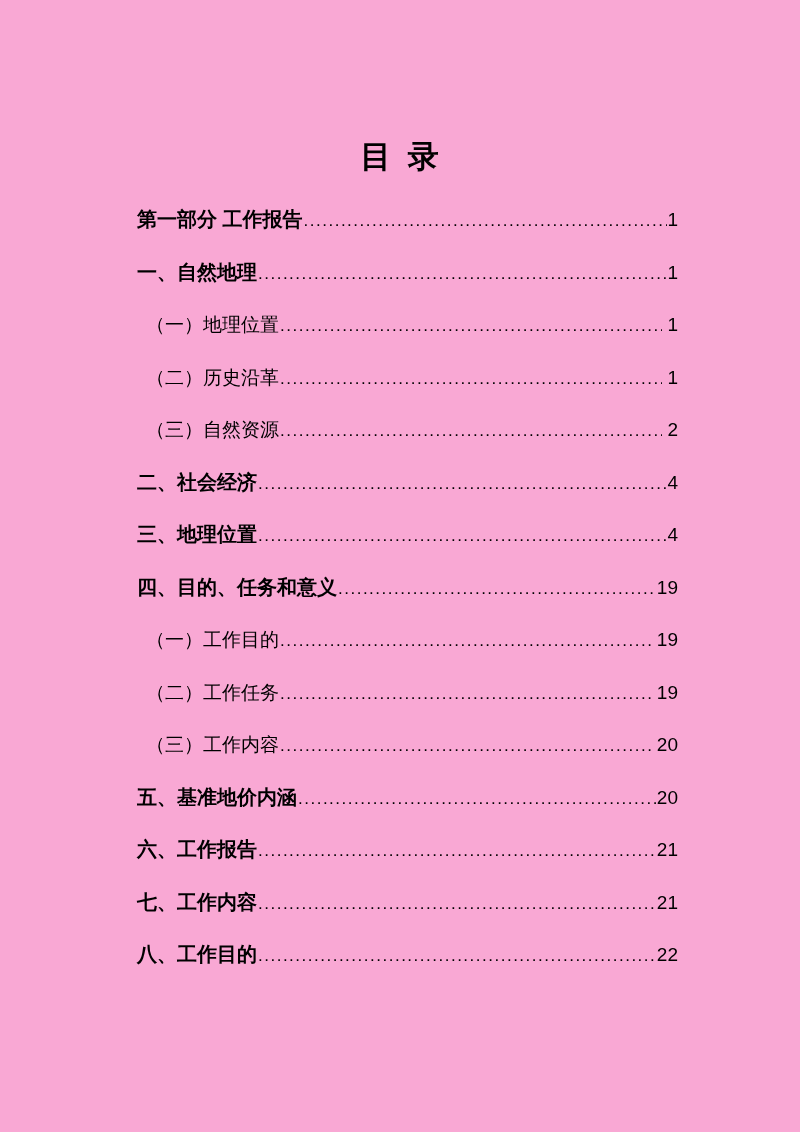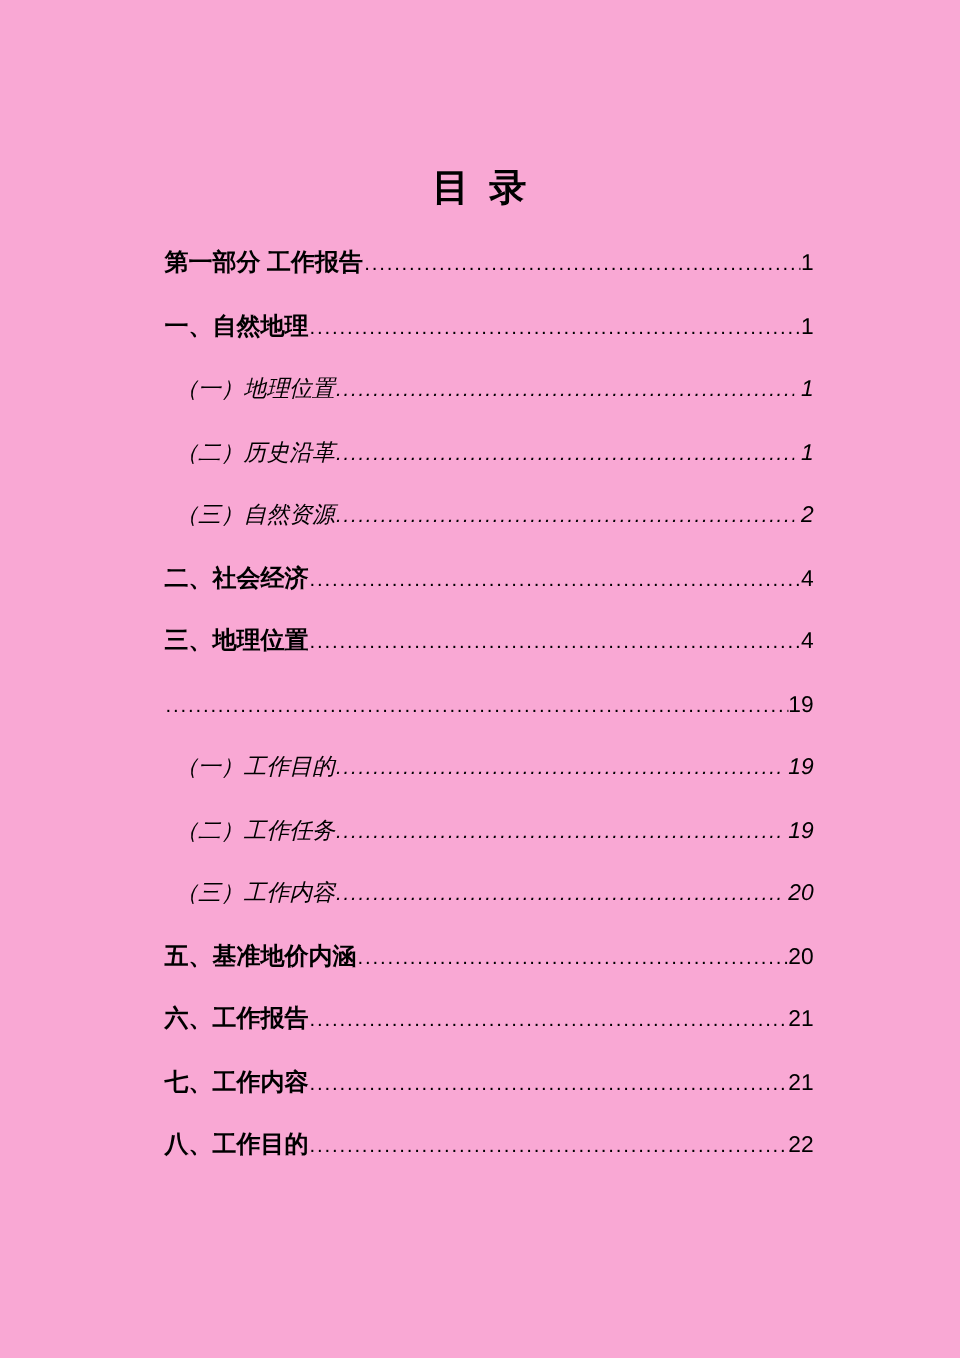--- a/index.html
+++ b/index.html
@@ -44,21 +44,20 @@
     display: flex;
     align-items: baseline;
     height: 52.5px;
     font-size: 20px;
     line-height: 27px;
     cursor: pointer;
   }
   .toc-row.lv2 {
     padding-left: 9px;
     font-size: 19px;
-    font-style: italic;
   }
   .toc-row.bold .label {
     font-weight: 700;
   }
   .label {
     white-space: nowrap;
     flex: 0 0 auto;
   }
   .dots {
     flex: 1 1 auto;
@@ -117,20 +116,21 @@
     <span class="label">二、社会经济</span>
     <span class="dots"></span>
     <span class="pagenum">4</span>
   </div>
       <div class="toc-row lv1 bold">
     <span class="label">三、地理位置</span>
     <span class="dots"></span>
     <span class="pagenum">4</span>
   </div>
       <div class="toc-row lv1 bold">
+    <span class="label">四、目的、任务和意义</span>
     <span class="dots"></span>
     <span class="pagenum">19</span>
   </div>
       <div class="toc-row lv2">
     <span class="label">（一）工作目的</span>
     <span class="dots"></span>
     <span class="pagenum">19</span>
   </div>
       <div class="toc-row lv2">
     <span class="label">（二）工作任务</span>

